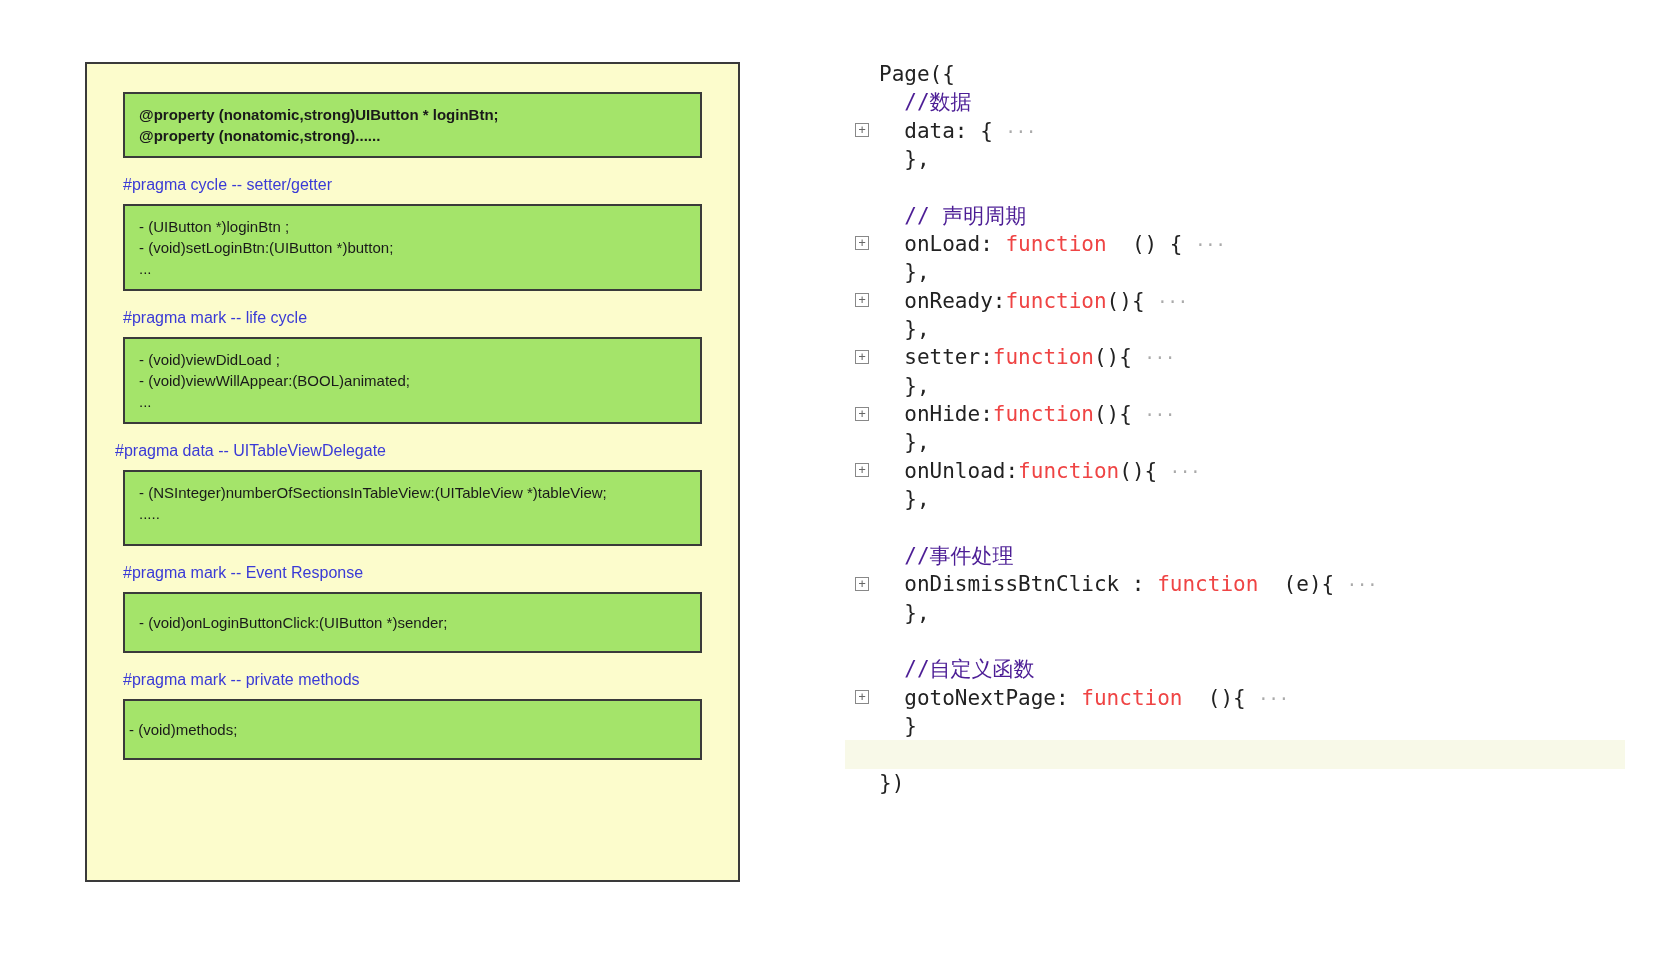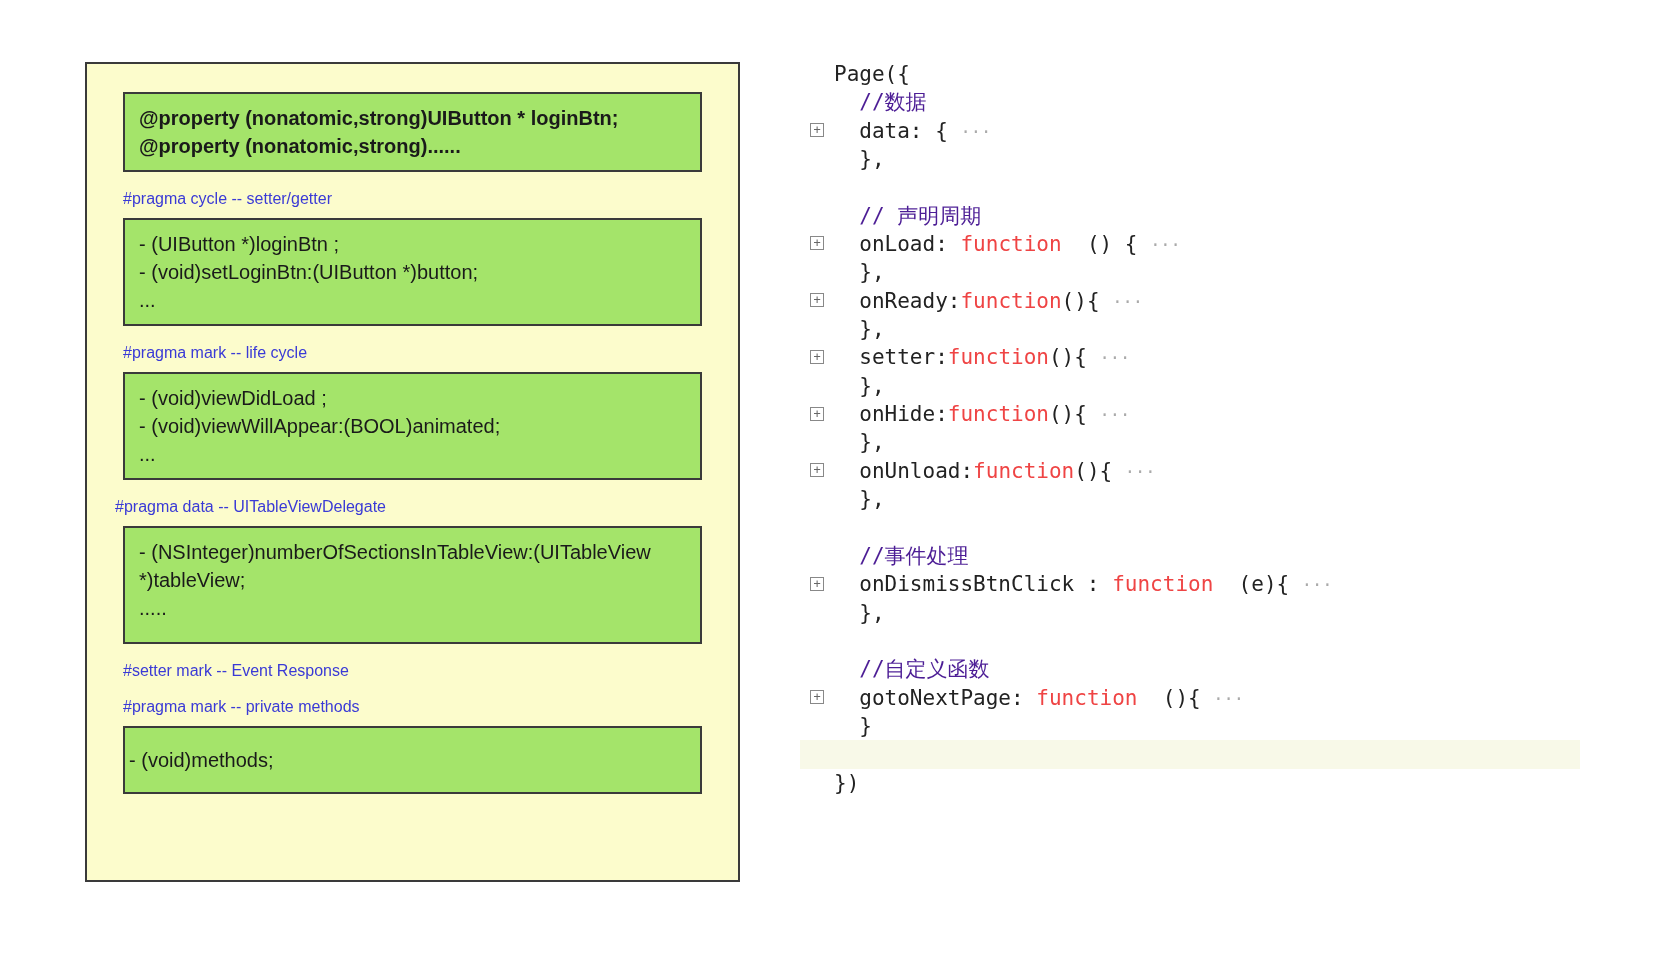--- a/index.html
+++ b/index.html
@@ -21,37 +21,37 @@
       width: 655px;
       height: 820px;
       background: #fcfccc;
       border: 2px solid #3a3a3a;
     }
     .green-box {
       background: #a4e46a;
       border: 2px solid #3a3a3a;
       padding: 10px 14px;
       margin: 0 36px;
-      font-size: 20px;
+      font-size: 15px;
       line-height: 1.4;
       color: #1a1a1a;
     }
     .pragma-label {
       color: #3a3ad6;
       font-size: 16px;
       margin: 18px 36px 10px 36px;
       font-weight: 400;
     }
     .first-box {
       margin-top: 28px;
       font-weight: 600;
     }
     .right-panel {
       position: absolute;
-      left: 800px;
+      left: 845px;
       top: 60px;
       width: 780px;
       font-family: "Consolas", "Monaco", monospace;
       font-size: 21px;
       line-height: 1.35;
     }
     .code-line {
       white-space: pre;
       color: #333;
     }
@@ -107,21 +107,24 @@
     <div>- (void)viewWillAppear:(BOOL)animated;</div>
     <div>...</div>
   </div>
 
   <div class="pragma-label" style="margin-left:28px">#pragma data -- UITableViewDelegate</div>
   <div class="green-box" style="padding-bottom:20px">
     <div>- (NSInteger)numberOfSectionsInTableView:(UITableView *)tableView;</div>
     <div>.....</div>
   </div>
 
-  <div class="pragma-label">#setter mark -- Event Response</div>
+  <div class="pragma-label">#pragma mark -- Event Response</div>
+  <div class="green-box" style="padding:18px 14px">
+    <div>- (void)onLoginButtonClick:(UIButton *)sender;</div>
+  </div>
 
   <div class="pragma-label" style="">#pragma mark -- private methods</div>
   <div class="green-box" style="padding:18px 4px">
     <div>- (void)methods;</div>
   </div>
 </div>
 
 <div class="right-panel">
   <div class="code-line"><span class="gutter"></span><span class="kw-black">Page({</span></div>
   <div class="code-line"><span class="gutter"></span>  <span class="kw-green">//数据</span></div>

